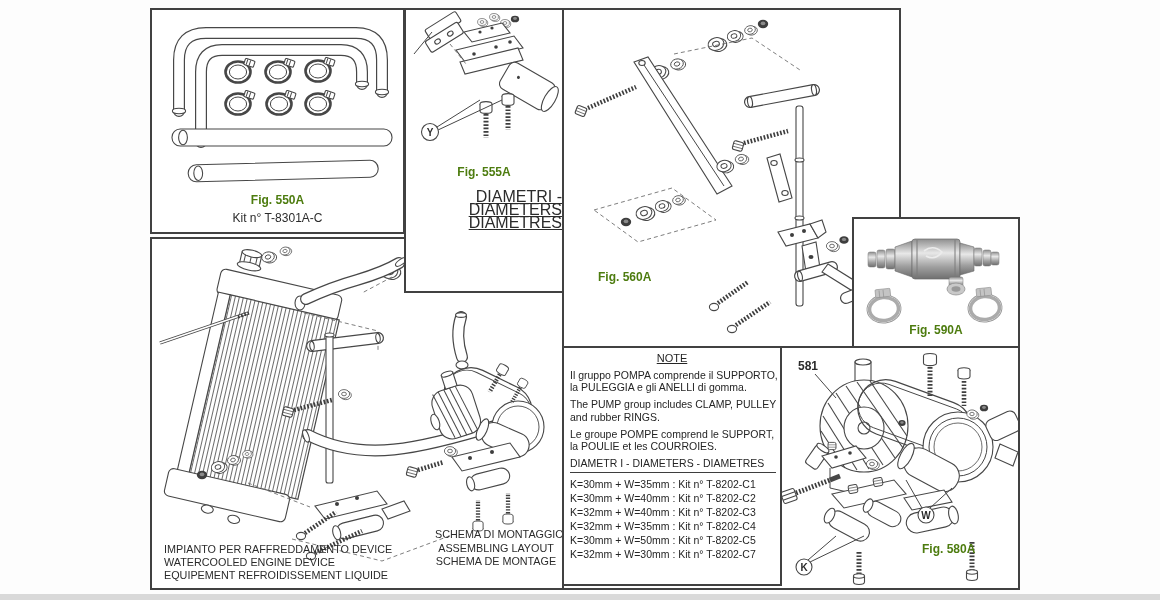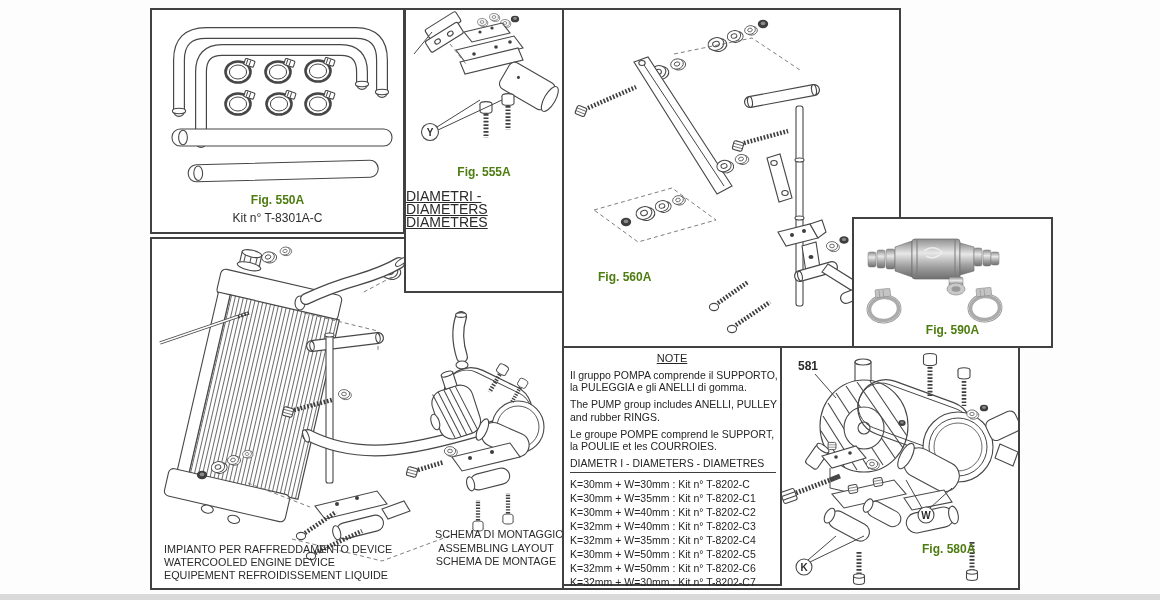--- a/index.html
+++ b/index.html
@@ -3,21 +3,21 @@
 <meta charset="utf-8">
 <style>
   html,body{margin:0;padding:0;background:#ffffff;}
   #stage{position:relative;width:1160px;height:600px;background:#fdfdfd;overflow:hidden;
          font-family:"Liberation Sans",sans-serif;color:#2b2b2b;}
   .panel{position:absolute;background:#fff;border:2px solid #414141;box-sizing:border-box;}
   .art{position:absolute;left:0;top:0;}
   .fig-cap{position:absolute;font-weight:bold;font-size:12px;color:#4d7c0f;white-space:nowrap;}
   .centered{left:0;right:0;text-align:center;}
   .kit-line{position:absolute;font-size:12px;left:0;right:0;text-align:center;white-space:nowrap;}
-  .diam-head{position:absolute;left:0;right:0;text-align:left;font-size:14px;line-height:13px;}
+  .diam-head{position:absolute;left:0;right:0;text-align:right;font-size:16px;line-height:13px;}
   .diam-head div{display:inline-block;text-decoration:underline;}
   .rows-555{position:absolute;left:13px;top:212px;font-size:10.5px;line-height:15px;white-space:nowrap;}
   .cap-block{position:absolute;font-size:10.8px;line-height:13px;white-space:nowrap;}
   .notebox{position:absolute;left:0;top:0;width:216px;height:236px;background:#fff;
            border-right:2px solid #414141;border-bottom:2px solid #414141;box-sizing:content-box;
            font-size:10.5px;line-height:12.5px;color:#252525;}
   .note-title{text-align:center;text-decoration:underline;font-size:11px;margin:4px 0 4px;}
   .note-para{margin:0 3px 4.5px 6px;white-space:nowrap;}
   .note-header{margin:2px 4px 4px 6px;padding-bottom:2px;border-bottom:1.2px solid #3e3e3e;white-space:nowrap;}
   .note-rows{margin-left:6px;line-height:14px;white-space:nowrap;}
@@ -236,21 +236,21 @@
         <ellipse class="wh" cx="150" cy="297" rx="4.6" ry="3.6"></ellipse>
         <line class="thr" x1="154" y1="293" x2="184" y2="272" stroke-width="4.5"></line>
         <ellipse class="wh" cx="168" cy="319" rx="4.6" ry="3.6"></ellipse>
         <line class="thr" x1="172" y1="315" x2="206" y2="292" stroke-width="4.5"></line>
       </g>
     </svg>
     <div class="fig-cap" style="left:34px;top:260px;">Fig. 560A</div>
   </section>
 
 
-  <section class="panel" id="p590" style="left:852px;top:217px;width:201px;height:131px;">
+  <section class="panel" id="p590" style="left:852px;top:217px;width:168px;height:131px;">
     <svg class="art" width="164" height="127" viewBox="0 0 164 127">
       <g>
         <rect x="14" y="33" width="8" height="15" rx="2" fill="url(#gmetal)" stroke="#777" stroke-width="0.5"></rect>
         <rect x="23" y="31" width="8" height="18" rx="2" fill="url(#gmetal)" stroke="#777" stroke-width="0.5"></rect>
         <rect x="32" y="30" width="9" height="20" rx="2" fill="url(#gmetal)" stroke="#777" stroke-width="0.5"></rect>
         <polygon points="41,28 58,22 58,58 41,52" fill="url(#gmetal)" stroke="#6a6a6a" stroke-width="0.6"></polygon>
         <rect x="58" y="20" width="48" height="40" rx="3" fill="url(#gmetal)" stroke="#6a6a6a" stroke-width="0.7"></rect>
         <line x1="63" y1="21" x2="63" y2="59" stroke="#7a7a7a" stroke-width="1"></line>
         <line x1="101" y1="21" x2="101" y2="59" stroke="#7a7a7a" stroke-width="1"></line>
         <path d="M70,32 q9,-7 18,1 q-7,9 -16,4" fill="none" stroke="#ececec" stroke-width="1.6"></path>
@@ -552,36 +552,34 @@
       </g>
     </svg>
 
     <div class="notebox">
       <div class="note-title">NOTE</div>
       <div class="note-para">
         <div>Il gruppo POMPA comprende il SUPPORTO,</div>
         <div>la PULEGGIA e gli ANELLI di gomma.</div>
       </div>
       <div class="note-para">
-        <div>The PUMP group includes ANELLI, PULLEY</div>
+        <div>The PUMP group includes CLAMP, PULLEY</div>
         <div>and rubber RINGS.</div>
       </div>
       <div class="note-para">
         <div>Le groupe POMPE comprend le SUPPORT,</div>
         <div>la POULIE et les COURROIES.</div>
       </div>
       <div class="note-header">DIAMETR I - DIAMETERS - DIAMETRES</div>
       <div class="note-rows">
-        <div>K=30mm + W=30mm : Kit n° T-8202-C</div>
         <div>K=30mm + W=35mm : Kit n° T-8202-C1</div>
         <div>K=30mm + W=40mm : Kit n° T-8202-C2</div>
         <div>K=32mm + W=40mm : Kit n° T-8202-C3</div>
         <div>K=32mm + W=35mm : Kit n° T-8202-C4</div>
         <div>K=30mm + W=50mm : Kit n° T-8202-C5</div>
-        <div>K=32mm + W=50mm : Kit n° T-8202-C6</div>
         <div>K=32mm + W=30mm : Kit n° T-8202-C7</div>
       </div>
     </div>
     <div class="fig-cap" style="left:358px;top:194px;">Fig. 580A</div>
   </section>
 
   <div id="bottom-band"></div>
 </div>
 
 </body></html>

